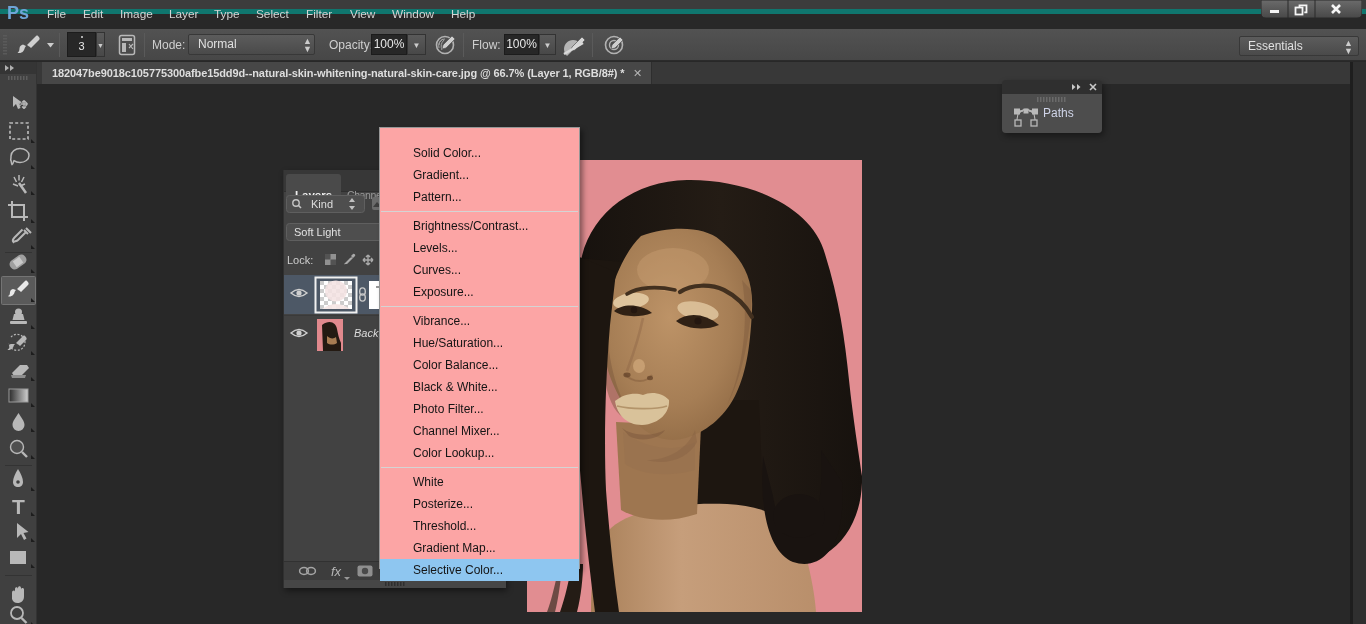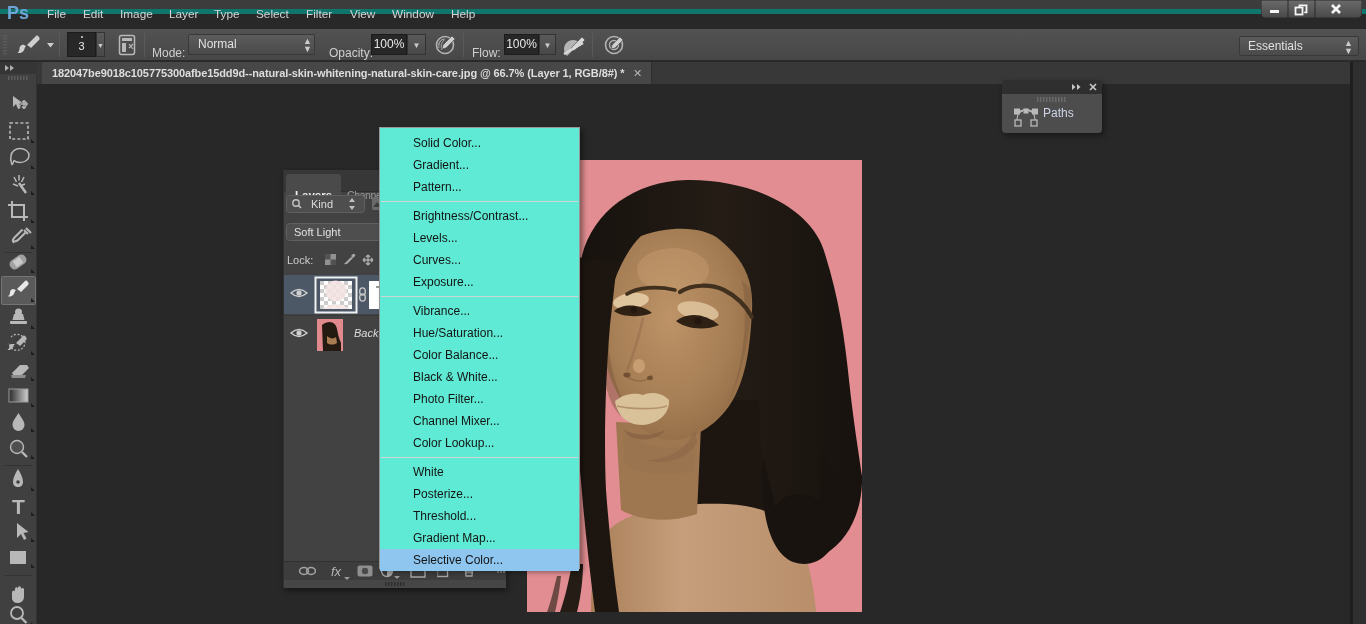--- a/index.html
+++ b/index.html
@@ -6,21 +6,21 @@
 body{font-family:"Liberation Sans",sans-serif;position:relative;background:#282828;font-size:12px;color:#d4d4d4}
 
 
 #menubar{position:absolute;left:0;top:0;width:1366px;height:14px;background:#3c3c3c;border-bottom:5px solid #0f766e}
 #pslogo{position:absolute;left:7px;top:3px;font-size:18px;font-weight:bold;color:#6ea5d8;letter-spacing:0px}
 .mitem{position:absolute;top:0;height:28px;line-height:28px;color:#d4d4d4;font-size:11.8px}
 #winbtns{position:absolute;left:1261px;top:0;width:101px;height:18px;display:flex}
 
 
 #optbar{position:absolute;left:0;top:29px;width:1366px;height:32px;background:linear-gradient(#525252,#474747);border-bottom:1px solid #2b2b2b}
-.optlabel{position:absolute;top:8px;height:16px;line-height:32px;color:#cfcfcf;font-size:12px}
+.optlabel{position:absolute;top:0;height:16px;line-height:32px;color:#cfcfcf;font-size:12px}
 .vsep{position:absolute;top:4px;height:24px;width:1px;background:#3a3a3a;border-right:1px solid #5a5a5a}
 .darkbox{position:absolute;background:#272727;border:1px solid #1c1c1c;color:#e8e8e8;text-align:center}
 .dropbtn{position:absolute;background:linear-gradient(#5a5a5a,#484848);border:1px solid #333;color:#ccc}
 .combo{position:absolute;background:linear-gradient(#5c5c5c,#4a4a4a);border:1px solid #383838;border-radius:2px;color:#e0e0e0}
 .updn{position:absolute;color:#ccc;font-size:9px;line-height:8px}
 
 
 #tabbar{position:absolute;left:0;top:62px;width:1366px;height:22px;background:#383838}
 #doctab{position:absolute;left:42px;top:0;width:610px;height:22px;background:#474747;border-right:1px solid #2e2e2e;color:#dedede;line-height:22px}
 #doctab span.t{position:absolute;left:10px;font-size:11px;font-weight:bold;letter-spacing:-0.1px;white-space:nowrap}
@@ -43,21 +43,21 @@
 #lrow2{top:145px;background:#424242;border-top:1px solid #3a3a3a}
 #lp-bottom{position:absolute;left:0;top:391px;width:222px;height:19px;background:#3d3d3d;border-top:1px solid #313131;color:#aaa}
 #lp-grip{position:absolute;left:0;top:410px;width:222px;height:8px;background:#464646}
 
 
 #pathspanel{position:absolute;left:1002px;top:80px;width:100px;height:53px;border-radius:4px;box-shadow:2px 3px 6px rgba(0,0,0,.4);overflow:hidden}
 #pp-title{height:14px;background:#2f2f2f;color:#c5c5c5;position:relative}
 #pp-body{height:39px;background:#4d4d4d;position:relative;color:#dde0ee}
 
 
-#popup{position:absolute;left:379px;top:127px;width:201px;height:442px;background:#5eead4;border:1px solid #979797;box-shadow:3px 3px 5px rgba(0,0,0,.4);padding-top:4px;z-index:50}
+#popup{position:absolute;left:379px;top:127px;width:201px;height:442px;background:#fca5a5;border:1px solid #979797;box-shadow:3px 3px 5px rgba(0,0,0,.4);padding-top:14px;z-index:50}
 .pmi{height:22px;line-height:22px;padding-left:33px;font-size:12px;color:#141414;white-space:nowrap}
 .pmi.hl{background:#8ec6f0}
 .pdiv{height:1px;background:#d4d4d4;margin:3px 1px 3px 1px}
 </style></head>
 <body>
 
 <div id="menubar">
   <div id="pslogo">Ps</div>
   <div class="mitem" style="left:47px">File</div>
   <div class="mitem" style="left:83px">Edit</div>

